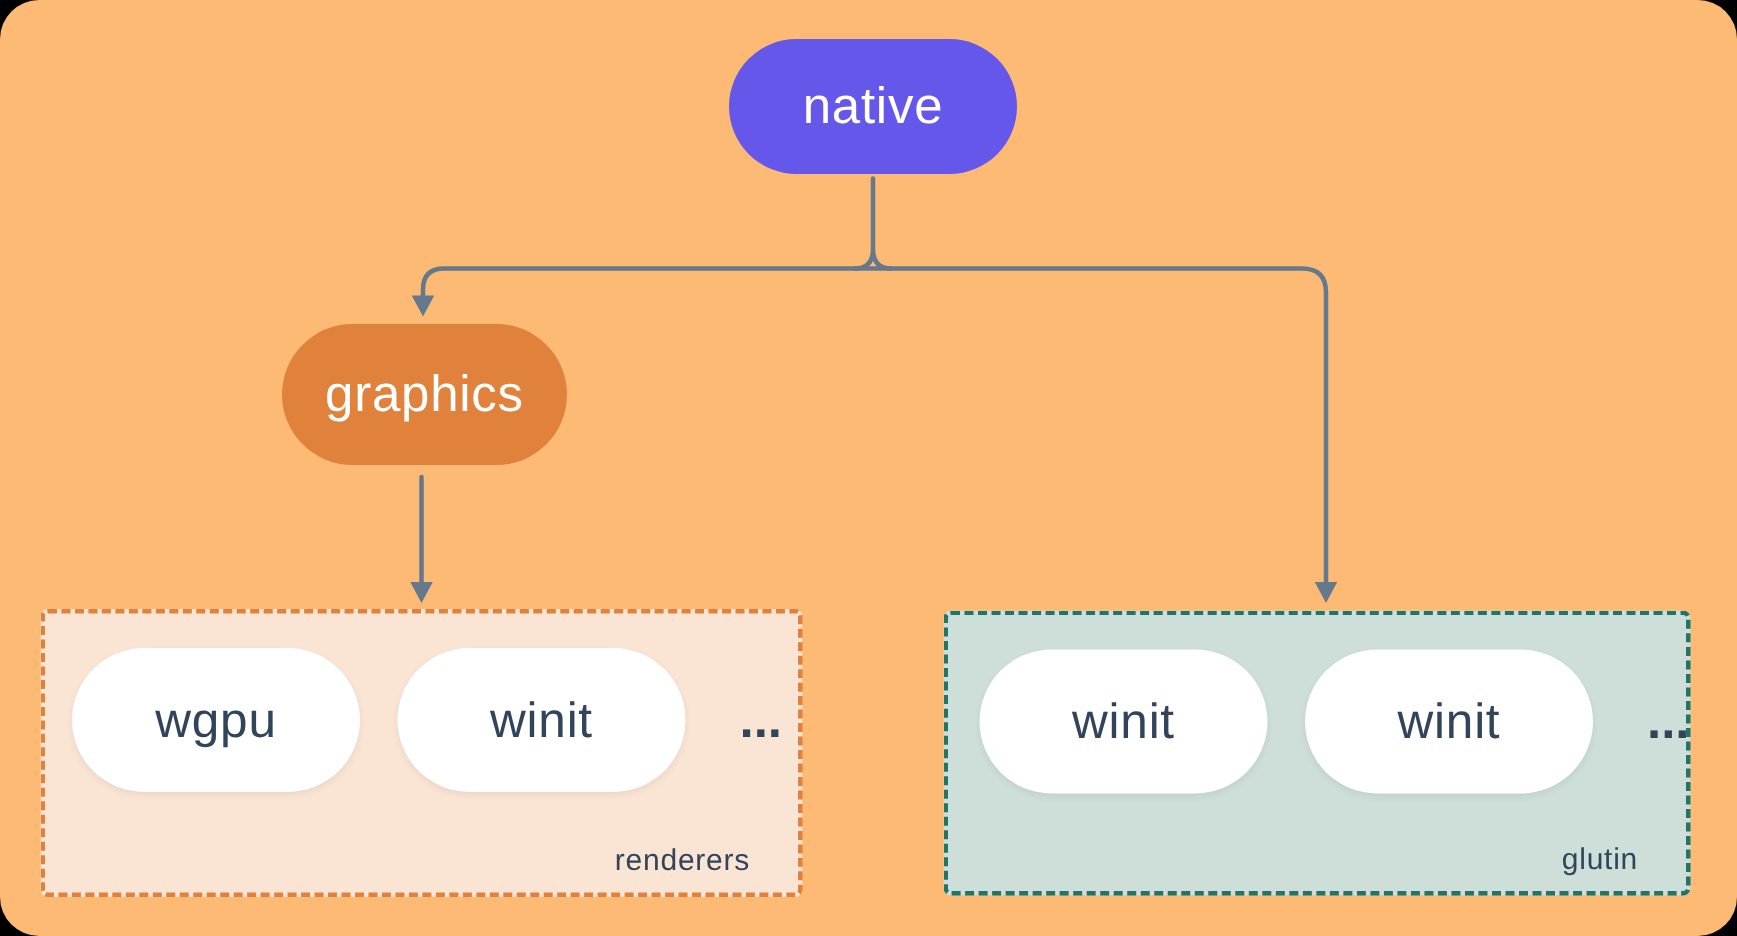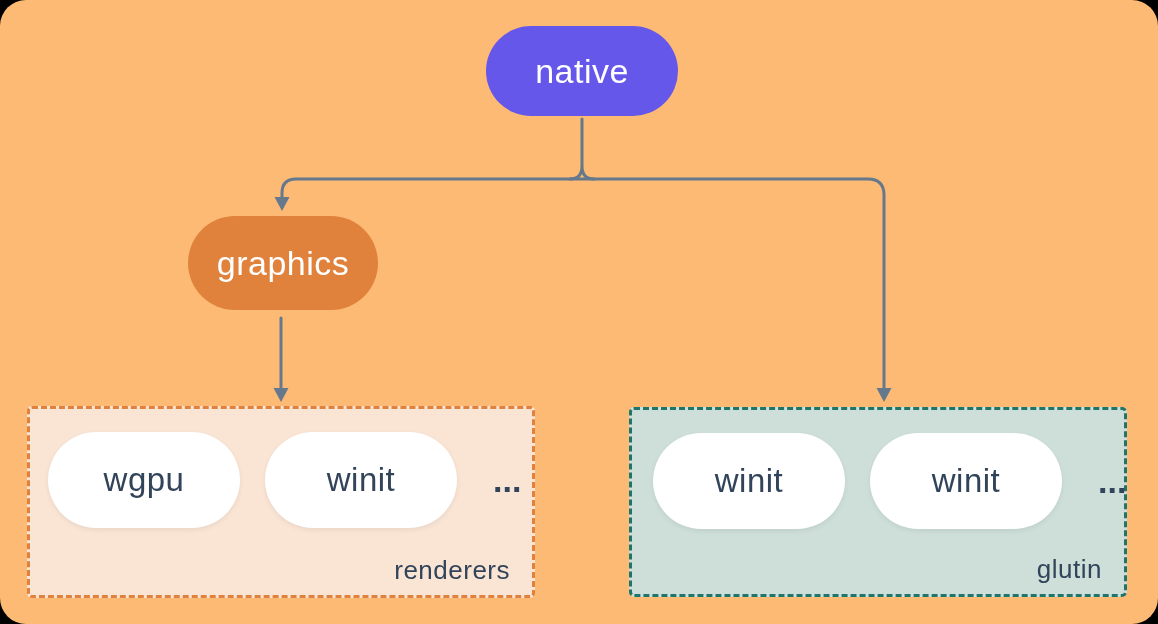--- a/index.html
+++ b/index.html
@@ -87,23 +87,23 @@
   }
   .ellipsis {
     font-size: 34px;
     font-weight: bold;
     color: #31445a;
     margin-left: 11px;
     line-height: 1;
   }
   .group-label {
     position: absolute;
-    right: 22px;
+    right: 32px;
     bottom: 9px;
-    font-size: 26px;
+    font-size: 20px;
     color: #31445a;
     letter-spacing: 0.5px;
     margin-left: 35px;
   }
 </style>
 </head>
 <body>
 
 <div class="canvas">
 

